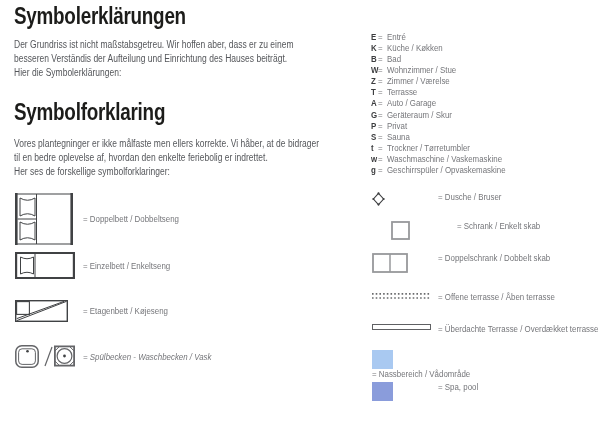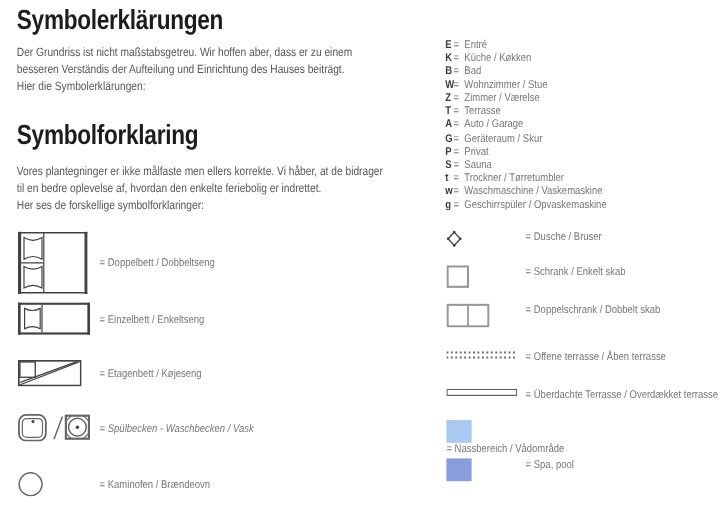--- a/index.html
+++ b/index.html
@@ -148,28 +148,20 @@
             <line x1="5.5" y1="20.6" x2="0.9" y2="16" stroke-width="1"></line>
             <circle cx="10.5" cy="11" r="7.4" stroke-width="1.2"></circle>
             <circle cx="10.5" cy="11" r="1.4" fill="#404244" stroke="none"></circle>
           </g>
         </g>
       </svg>
     </span>
     <span class="lbl">= Spülbecken - Waschbecken / Vask</span>
   </div>
 
-  <div class="lrow" style="top:393px; width:300px; height:21px;">
-    <span class="icon-box">
-      <svg width="21" height="21" viewBox="0 0 21 21">
-        <circle cx="10.5" cy="10.5" r="9.5" fill="none" stroke="#646568" stroke-width="1.2"></circle>
-      </svg>
-    </span>
-    <span class="lbl">= Kaminofen / Brændeovn</span>
-  </div>
 
   <div id="codes">
 
       <div class="crow">
         <span class="code">E</span>
         <span class="eq">=</span>
         <span class="clabel">Entré</span>
       </div>
 
       <div class="crow">
@@ -251,21 +243,21 @@
         <path d="M6.5,1.4 L11.6,7 L6.5,12.6 L1.4,7 Z" fill="none" stroke="#3f4042" stroke-width="1.1"></path>
         <circle cx="6.5" cy="1.4" r="1.1" fill="#3f4042"></circle>
         <circle cx="11.6" cy="7" r="1.1" fill="#3f4042"></circle>
         <circle cx="6.5" cy="12.6" r="1.1" fill="#3f4042"></circle>
         <circle cx="1.4" cy="7" r="1.1" fill="#3f4042"></circle>
       </svg>
     </span>
     <span class="lbl">= Dusche / Bruser</span>
   </div>
 
-  <div class="rrow" style="top:221px; height:19px;">
+  <div class="rrow" style="top:221px; height:19px;margin-left:19px;">
     <span class="ricon">
       <svg width="19" height="19" viewBox="0 0 19 19">
         <rect x="1" y="1" width="17" height="17" fill="none" stroke="#97989b" stroke-width="1.8"></rect>
       </svg>
     </span>
     <span class="lbl">= Schrank / Enkelt skab</span>
   </div>
 
   <div class="rrow" style="top:292px; height:8px;">
     <span class="ricon">

